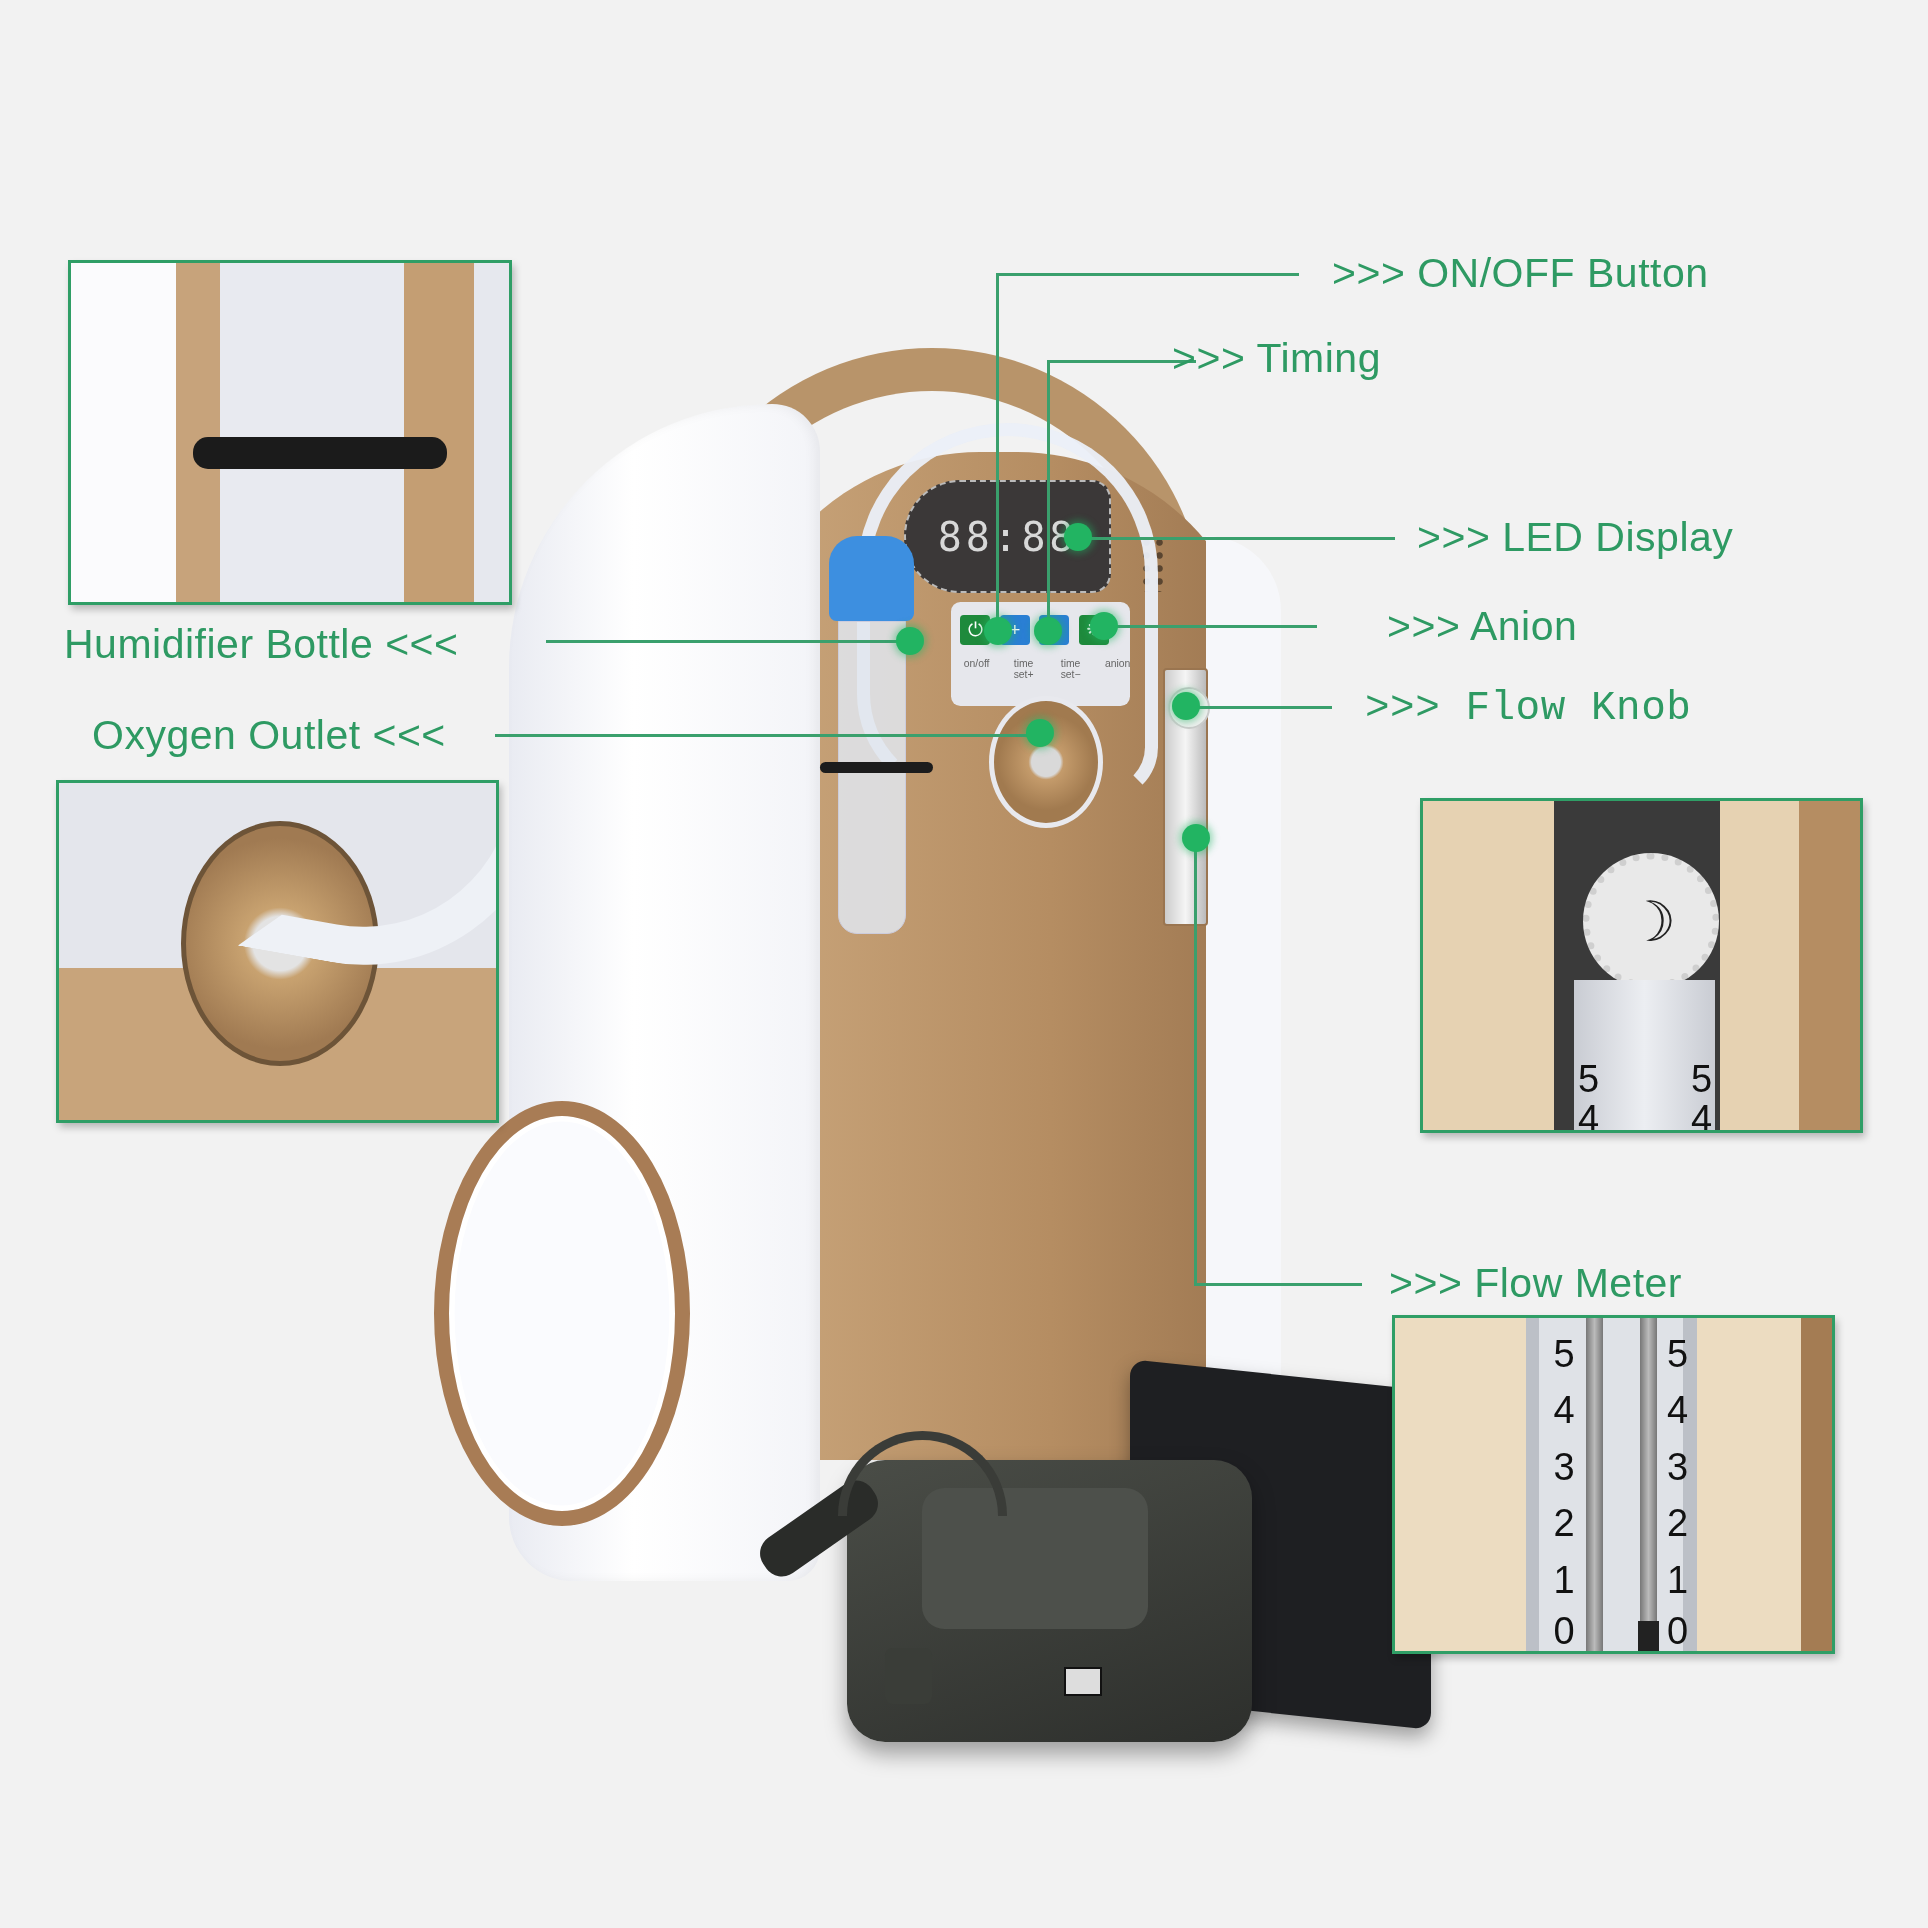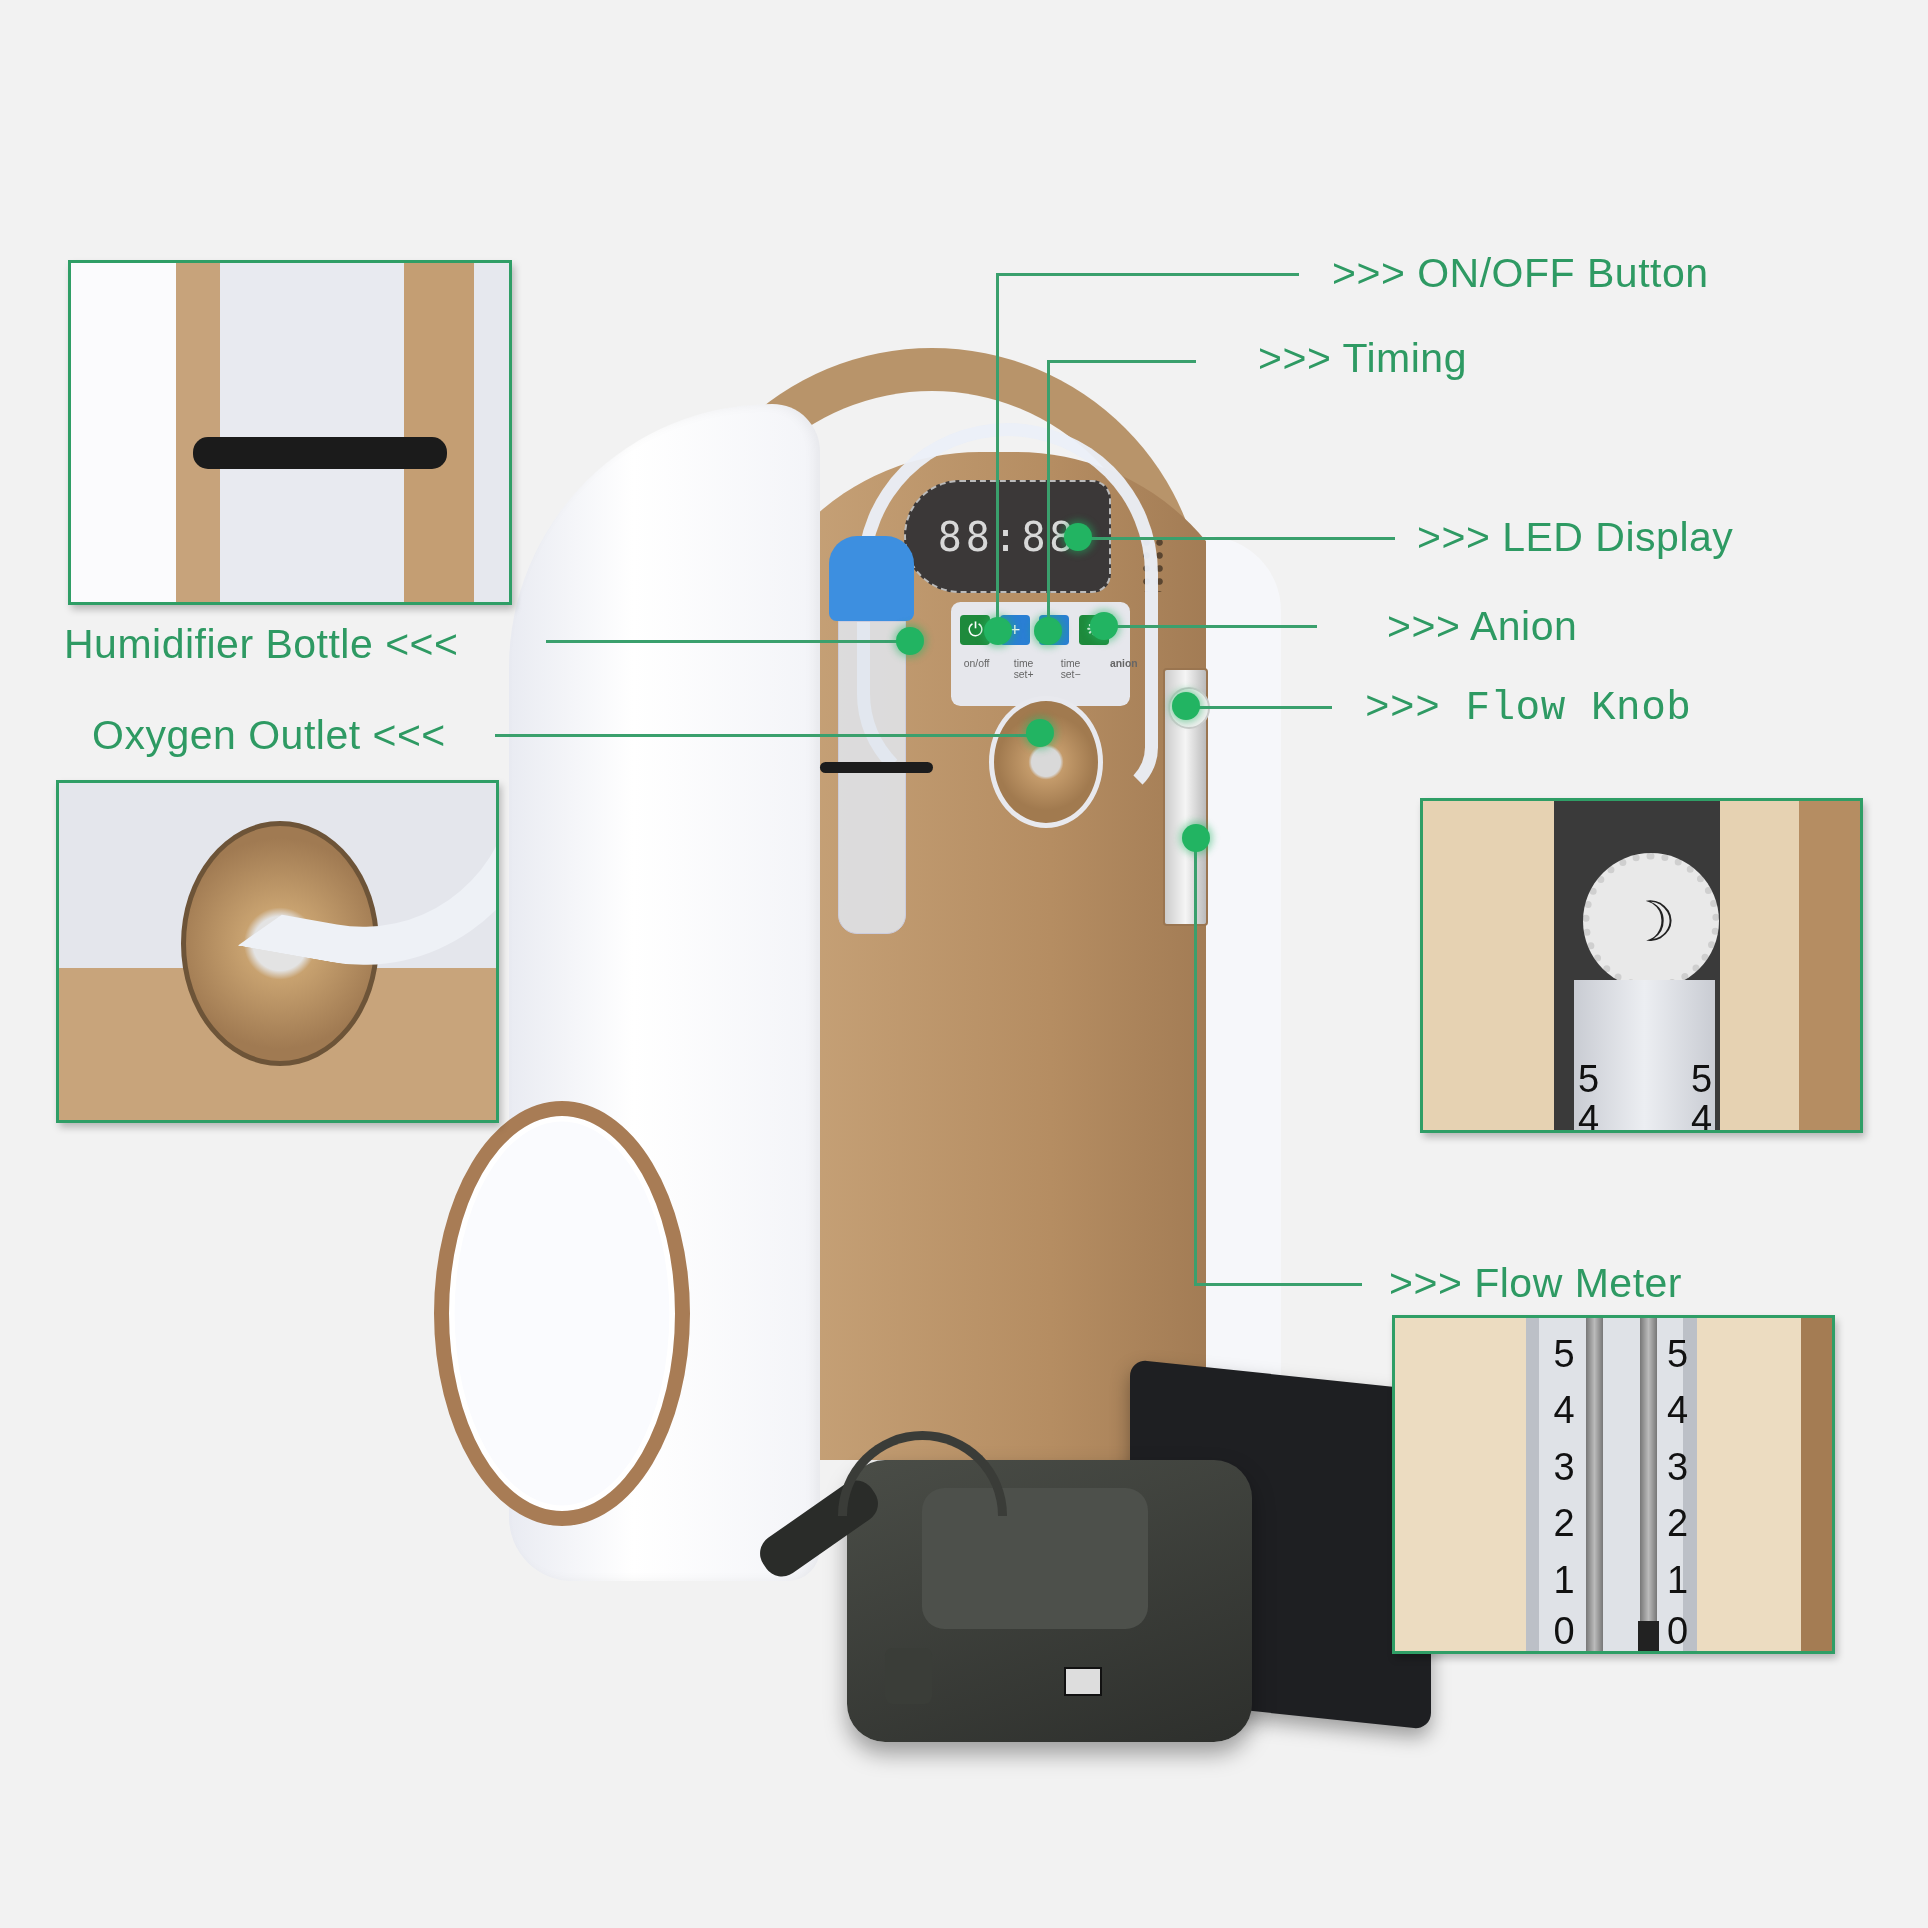--- a/index.html
+++ b/index.html
@@ -36,21 +36,21 @@
     <div class="abs" style="left:9.4px;top:13px;display:flex;gap:9.4px;">
       <div style="width:30px;height:30px;background:#1e8a3c;border-radius:3.8px;color:#fff;font-size:19px;text-align:center;line-height:30px;">⏻</div>
       <div style="width:30px;height:30px;background:#2a7fd4;border-radius:3.8px;color:#fff;font-size:19px;text-align:center;line-height:30px;">+</div>
       <div style="width:30px;height:30px;background:#2a7fd4;border-radius:3.8px;color:#fff;font-size:19px;text-align:center;line-height:30px;">−</div>
       <div style="width:30px;height:30px;background:#1e8a3c;border-radius:3.8px;color:#fff;font-size:17px;text-align:center;line-height:30px;">❋</div>
     </div>
     <div class="abs" style="left:5.6px;top:56px;display:flex;gap:7px;font-size:10.4px;color:#666;">
       <span style="width:40px;text-align:center;">on/off</span>
       <span style="width:40px;text-align:center;">time set+</span>
       <span style="width:40px;text-align:center;">time set−</span>
-      <span style="width:40px;text-align:right;font-weight:bold;">anion</span>
+      <span style="width:40px;text-align:center;">anion</span>
     </div>
   </div>
 
   <div class="abs" style="left:499px;top:348px;width:104px;height:122px;border-radius:50%;background:radial-gradient(circle,#d9d9d9 18%,#c49b6b 22%,#a17a4f 60%);border:5.6px solid #e8e9ee;"></div>
 
   <div class="abs" style="left:367px;top:75px;width:301px;height:377px;border:13px solid rgba(235,240,248,0.95);border-bottom-color:transparent;border-left-color:rgba(235,240,248,0.95);border-radius:160px 160px 56px 113px;box-sizing:border-box;"></div>
 
   <div class="abs" style="left:339px;top:188px;width:85px;height:405px;">
     <div class="abs" style="left:0;top:0;width:85px;height:85px;background:#3d8fe0;border-radius:28px 28px 7.5px 7.5px;"></div>
     <div class="abs" style="left:9.4px;top:85px;width:66px;height:311px;background:rgba(225,230,238,0.85);border:1.9px solid #ccd;border-radius:0 0 19px 19px;"></div>
@@ -109,21 +109,21 @@
 </div>
 
 <div class="lead" style="left:996px;top:273px;width:303px;height:2.8px;"></div>
 <div class="lead" style="left:996px;top:273px;width:2.8px;height:358px;"></div>
 <div class="dot" style="left:984px;top:617px;"></div>
 <span class="label" style="left:1332px;top:250px;">&gt;&gt;&gt; ON/OFF Button</span>
 
 <div class="lead" style="left:1047px;top:360px;width:149px;height:2.8px;"></div>
 <div class="lead" style="left:1047px;top:360px;width:2.8px;height:271px;"></div>
 <div class="dot" style="left:1034px;top:617px;"></div>
-<span class="label" style="left:1258px;top:335px;">&gt;&gt;&gt; Timing</span>
+<span class="label" style="left:1172px;top:335px;">&gt;&gt;&gt; Timing</span>
 
 <div class="lead" style="left:1079px;top:537px;width:316px;height:2.8px;"></div>
 <div class="dot" style="left:1064px;top:523px;"></div>
 <span class="label" style="left:1417px;top:514px;">&gt;&gt;&gt; LED Display</span>
 
 <div class="lead" style="left:1104px;top:625px;width:213px;height:2.8px;"></div>
 <div class="dot" style="left:1090px;top:612px;"></div>
 <span class="label" style="left:1387px;top:603px;">&gt;&gt;&gt; Anion</span>
 
 <div class="lead" style="left:1186px;top:706px;width:146px;height:2.8px;"></div>

